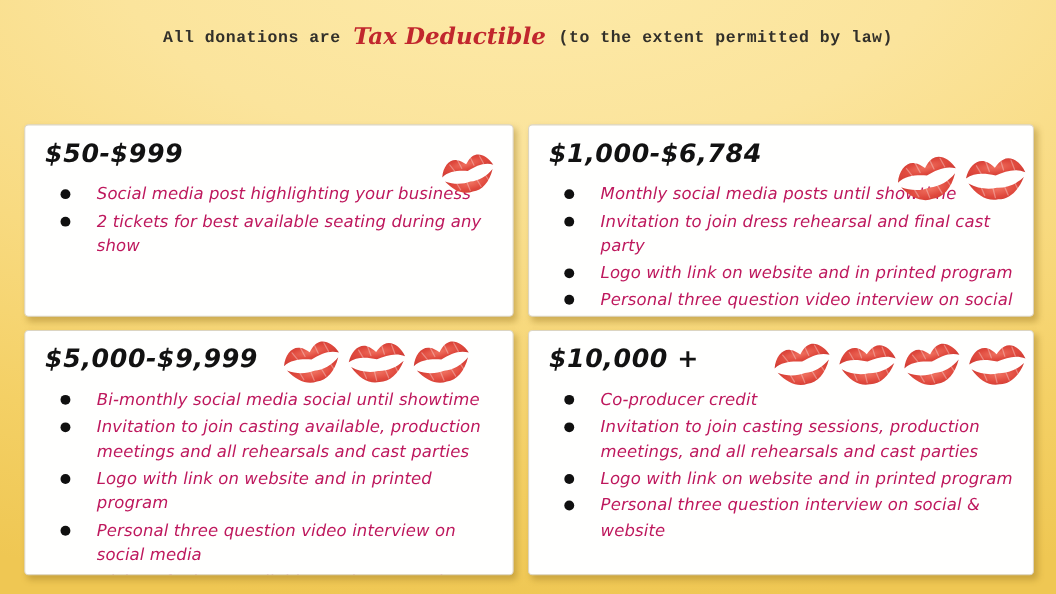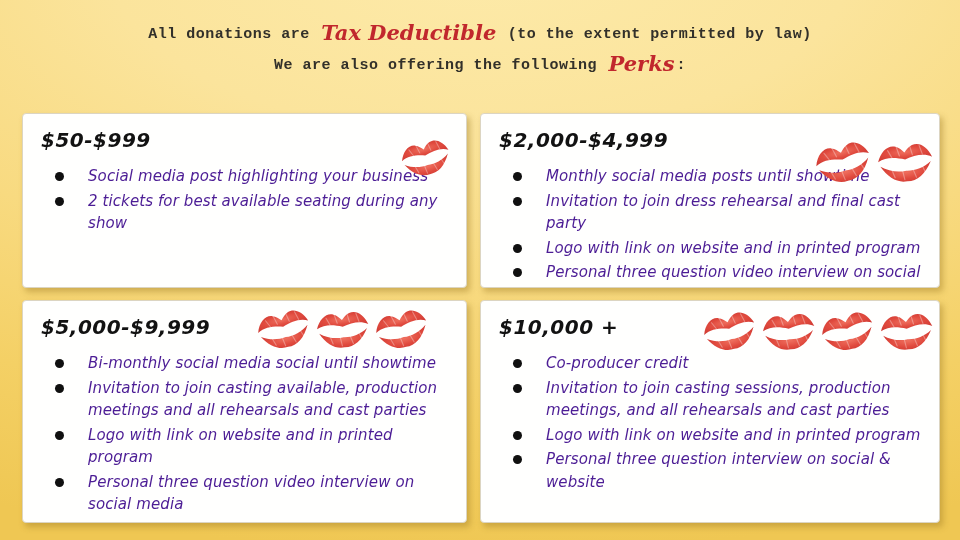--- a/index.html
+++ b/index.html
@@ -52,21 +52,21 @@
     border: 1px solid #dcd5c2;
     border-radius: 4px;
     box-shadow: 3px 4px 6px rgba(158, 122, 36, 0.45);
     padding: 12px 16px 8px 18px;
     overflow: hidden;
   }
   .tier-title {
     font-family: "DejaVu Sans", sans-serif;
     font-style: italic;
     font-weight: 700;
-    font-size: 20px;
+    font-size: 23px;
     color: #121212;
     letter-spacing: 0.5px;
     margin-bottom: 10px;
     line-height: 29px;
   }
   .perk-list { list-style: none; }
   .perk-list li {
     display: flex;
     align-items: flex-start;
     padding-left: 14px;
@@ -76,21 +76,21 @@
     flex: none;
     width: 9px; height: 9px;
     border-radius: 50%;
     background: #101010;
     margin-top: 7px;
   }
   .perk-text {
     font-style: italic;
     font-size: 15px;
     line-height: 1.5;
-    color: #4c1d95;
+    color: #be185d;
     padding-left: 24px;
     letter-spacing: 0.1px;
   }
 
   
   .kisses {
     position: absolute;
     display: flex;
     gap: 3px;
     pointer-events: none;
@@ -105,21 +105,20 @@
   .card-3 .kisses { top: 5px; right: 36px; }
   .card-4 .kisses { top: 7px; right: 4px; }
 </style>
 </head>
 <body>
 
 <div class="slide">
 
   <div class="header">
     <div class="header-line"><span>All donations are </span><span class="script-highlight">Tax Deductible</span><span> (to the extent permitted by law)</span></div>
-    <div class="header-line"><span>We are also offering the following </span><span class="script-highlight">Perks</span><span>:</span></div>
   </div>
 
   <div class="cards">
 
     <section class="card card-1">
       <h2 class="tier-title">$50-$999</h2>
       <ul class="perk-list">
           <li>
             <span class="dot"></span>
             <span class="perk-text">Social media post highlighting your business</span>
@@ -148,21 +147,21 @@
       <path d="M26,52 L30,65"></path>
       <path d="M44,56 L46,70"></path>
       <path d="M62,55 L66,68"></path>
       <path d="M78,50 L82,61"></path>
     </g>
   </svg>
 </div>
     </section>
 
     <section class="card card-2">
-      <h2 class="tier-title">$2,000-$4,999</h2>
+      <h2 class="tier-title">$1,000-$6,784</h2>
       <ul class="perk-list">
           <li>
             <span class="dot"></span>
             <span class="perk-text">Monthly social media posts until showtime</span>
           </li>
           <li>
             <span class="dot"></span>
             <span class="perk-text">Invitation to join dress rehearsal and final cast party</span>
           </li>
           <li>

